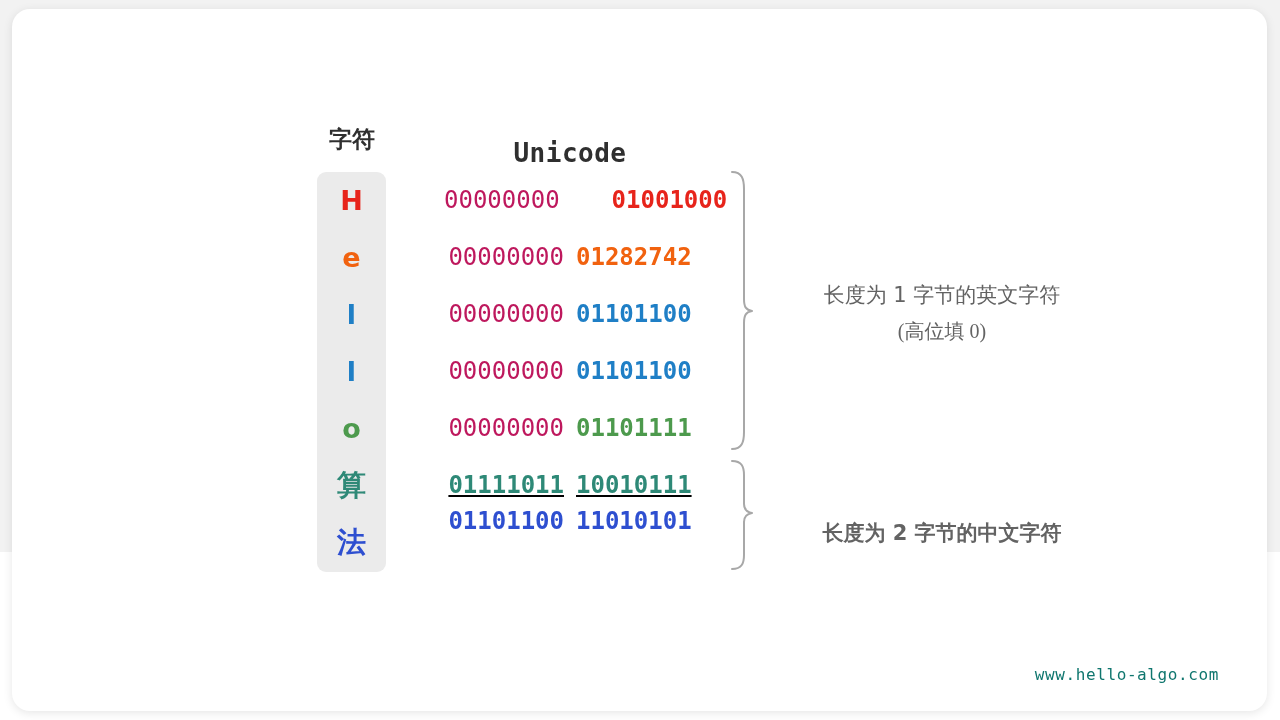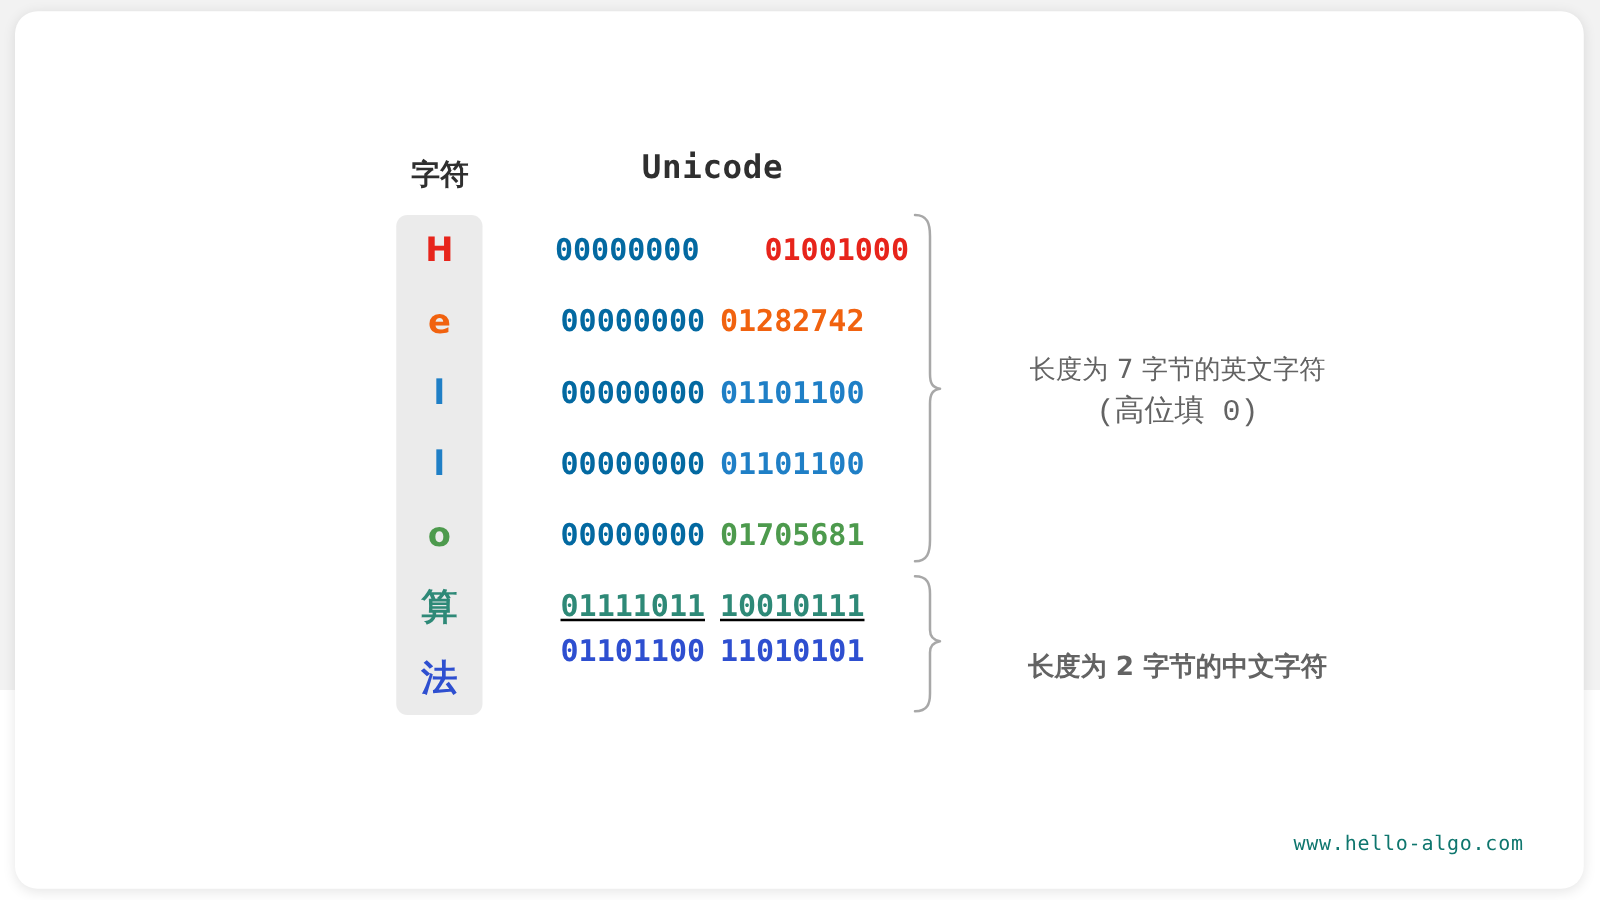--- a/index.html
+++ b/index.html
@@ -42,21 +42,21 @@
   #hdr-char {
     left: 305px;
     top: 115px;
     width: 70px;
     text-align: center;
     font-size: 23px;
     font-family: "DejaVu Sans", sans-serif;
   }
   #hdr-unicode {
     left: 432px;
-    top: 110px;
+    top: 129px;
     width: 252px;
     text-align: center;
     font-size: 26px;
     font-family: "DejaVu Sans Mono", monospace;
     letter-spacing: 0.5px;
   }
 
   
   #char-col {
     position: absolute;
@@ -89,22 +89,22 @@
     width: 252px;
     height: 57px;
     line-height: 57px;
     text-align: center;
     font-size: 24px;
     font-family: "DejaVu Sans Mono", monospace;
     white-space: nowrap;
     letter-spacing: 0px;
   }
   .bin-hi {
-    color: #0369a1;
-    font-weight: bold;
+    color: #be185d;
+    font-weight: normal;
   }
   .bin-hi.filled {
     font-weight: bold;
   }
   .bin-lo {
     font-weight: bold;
   }
   .bin-gap { display: inline-block; width: 12px; }
 
   
@@ -127,22 +127,22 @@
     white-space: nowrap;
   }
   #annot1 {
     left: 770px;
     top: 268px;
     width: 320px;
     line-height: 36px;
   }
   #annot1 .sub {
     display: block;
-    font-size: 24px;
-    font-family: Liberation Mono, monospace;
+    font-size: 20px;
+    font-family: Liberation Serif, serif;
   }
   #annot2 {
     left: 770px;
     top: 510px;
     width: 320px;
     font-weight: bold;
   }
 
   
   #watermark {
@@ -169,21 +169,21 @@
     <div id="rows-host">
         <div class="char-cell" style="top: 163px; color: rgb(231, 36, 27);">H</div>
         <div class="bin-row" style="top: 163px;"><span class="bin-hi">00000000</span><span class="bin-gap"></span><span class="bin-lo" style="color: rgb(231, 36, 27); margin-left: 40px;">01001000</span></div>
         <div class="char-cell" style="top: 220px; color: rgb(241, 98, 15);">e</div>
         <div class="bin-row" style="top: 220px;"><span class="bin-hi">00000000</span><span class="bin-gap"></span><span class="bin-lo" style="color: rgb(241, 98, 15);">01282742</span></div>
         <div class="char-cell" style="top: 277px; color: rgb(31, 127, 198);">l</div>
         <div class="bin-row" style="top: 277px;"><span class="bin-hi">00000000</span><span class="bin-gap"></span><span class="bin-lo" style="color: rgb(31, 127, 198);">01101100</span></div>
         <div class="char-cell" style="top: 334px; color: rgb(31, 127, 198);">l</div>
         <div class="bin-row" style="top: 334px;"><span class="bin-hi">00000000</span><span class="bin-gap"></span><span class="bin-lo" style="color: rgb(31, 127, 198);">01101100</span></div>
         <div class="char-cell" style="top: 391px; color: rgb(77, 154, 77);">o</div>
-        <div class="bin-row" style="top: 391px;"><span class="bin-hi">00000000</span><span class="bin-gap"></span><span class="bin-lo" style="color: rgb(77, 154, 77);">01705681</span></div>
+        <div class="bin-row" style="top: 391px;"><span class="bin-hi">00000000</span><span class="bin-gap"></span><span class="bin-lo" style="color: rgb(77, 154, 77);">01101111</span></div>
         <div class="char-cell cjk" style="top: 448px; color: rgb(46, 137, 119);">算</div>
         <div class="bin-row" style="top: 448px; text-decoration: underline;"><span class="bin-hi filled" style="color: rgb(46, 137, 119);">01111011</span><span class="bin-gap"></span><span class="bin-lo" style="color: rgb(46, 137, 119);">10010111</span></div>
         <div class="char-cell cjk" style="top: 505px; color: rgb(46, 79, 208);">法</div>
         <div class="bin-row" style="top: 484px;"><span class="bin-hi filled" style="color: rgb(46, 79, 208);">01101100</span><span class="bin-gap"></span><span class="bin-lo" style="color: rgb(46, 79, 208);">11010101</span></div>
       </div>
 
     <svg id="brace-svg" viewBox="0 0 60 430" width="60" height="430" xmlns="http://www.w3.org/2000/svg">
 
       <path fill="none" stroke="#a8a8a8" stroke-width="2" stroke-linecap="round" stroke-linejoin="round" d="M 20,13
                C 30,13 32,20 32,30
@@ -196,21 +196,21 @@
       <path fill="none" stroke="#a8a8a8" stroke-width="2" stroke-linecap="round" stroke-linejoin="round" d="M 20,302
                C 30,302 32,308 32,316
                L 32,345
                C 32,350 34,353 40,354
                C 34,355 32,358 32,363
                L 32,396
                C 32,404 30,410 20,410"></path>
     </svg>
 
     <div class="annot" id="annot1">
-      <span>长度为 7 字节的英文字符</span>
+      <span>长度为 1 字节的英文字符</span>
       <span class="sub">(高位填 0)</span>
     </div>
     <div class="annot" id="annot2">
       <span>长度为 2 字节的中文字符</span>
     </div>
 
     <div id="watermark">www.hello-algo.com</div>
 
   </div>
 </div>

